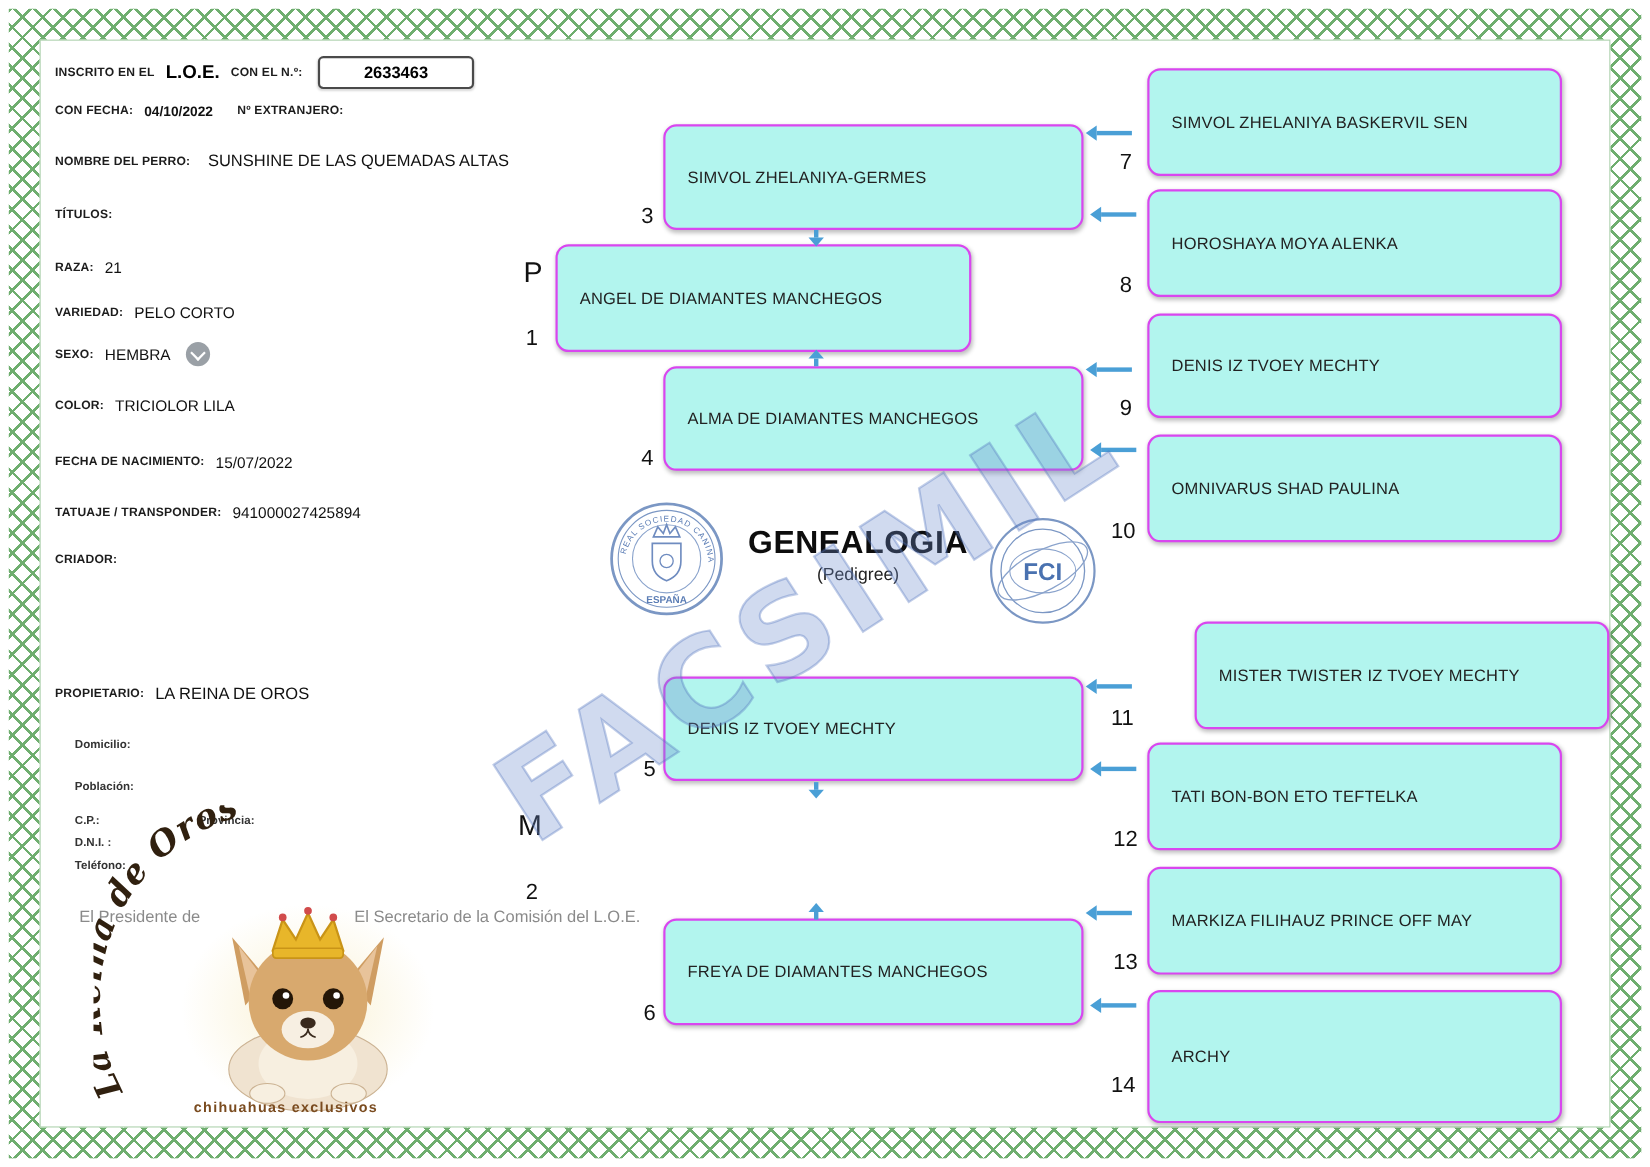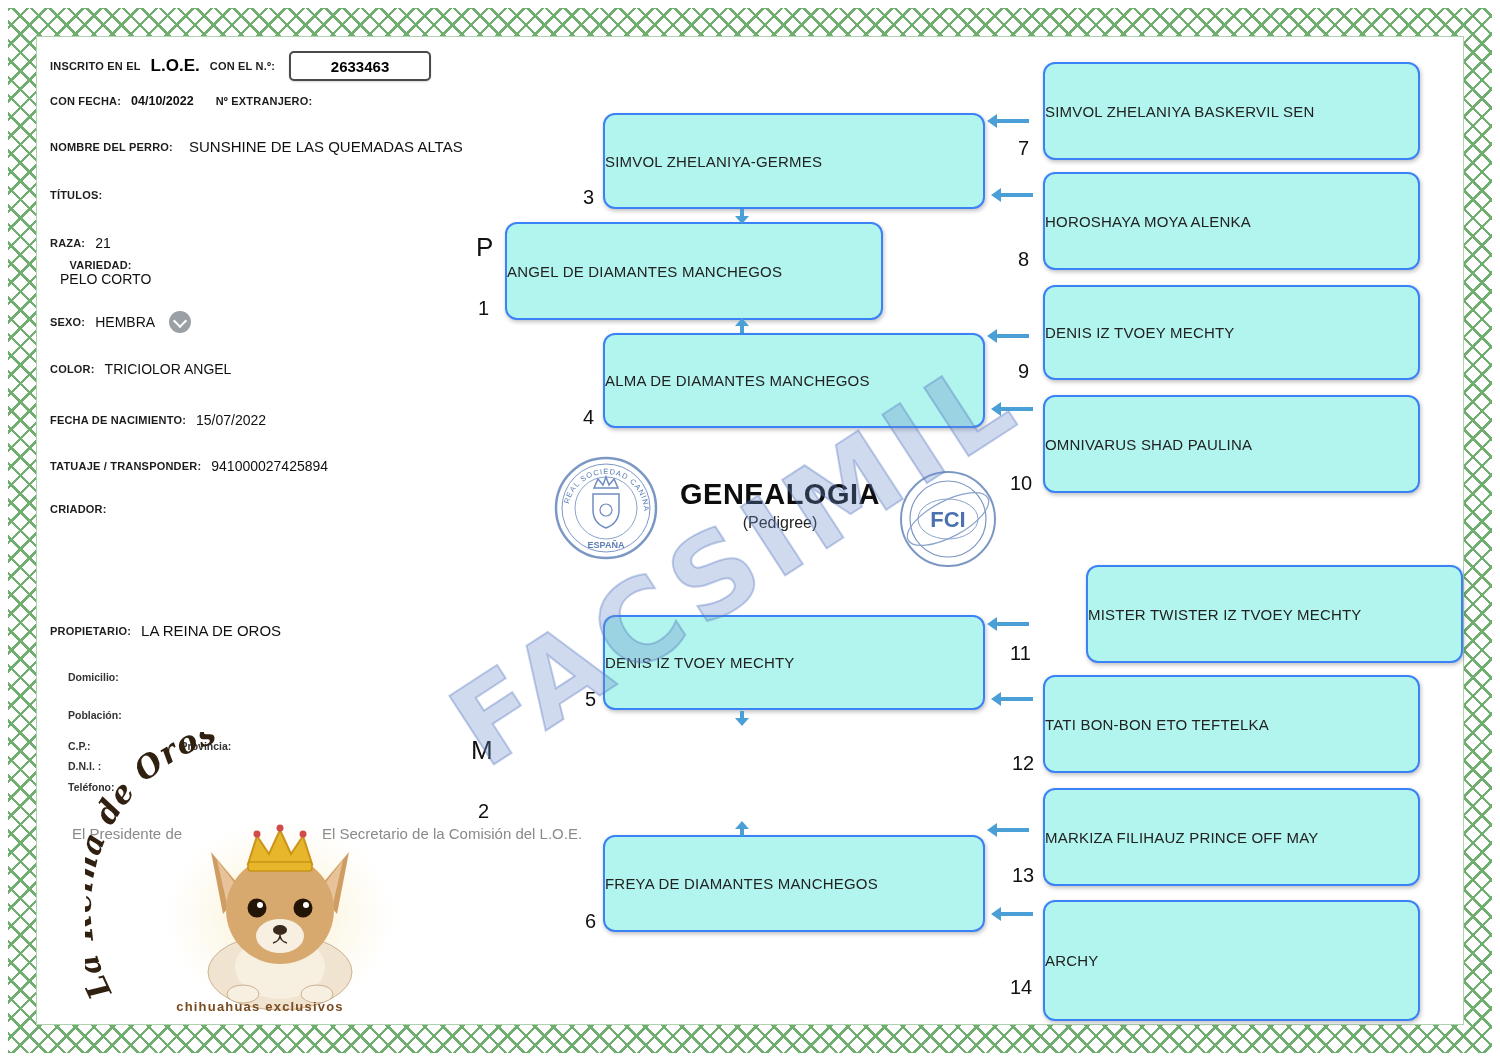--- a/index.html
+++ b/index.html
@@ -41,22 +41,22 @@
   }
   .sexo-icon::after {
     content: ""; position: absolute; left: 6px; top: 5px; width: 8px; height: 8px;
     border-right: 2.5px solid #fff; border-bottom: 2.5px solid #fff;
     transform: rotate(45deg);
   }
 
   
   .pbox {
     position: absolute; display: flex; align-items: center;
-    background: #b2f5ee; border: 2px solid #3b82f6; border-radius: 12px;
-    box-shadow: 1px 2px 4px rgba(0,0,0,.25); padding-left: 0; z-index: 2;
+    background: #b2f5ee; border: 2px solid #d946ef; border-radius: 12px;
+    box-shadow: 1px 2px 4px rgba(0,0,0,.25); padding-left: 20px; z-index: 2;
   }
   .pbox-text { font-size: 15px; font-weight: 500; color: #222; letter-spacing: .2px; }
   .pnum { position: absolute; font-size: 20px; color: #111; z-index: 2; }
   .pletter { position: absolute; font-size: 26px; color: #111; z-index: 2; }
 
   
   .arrow-left { position: absolute; width: 32px; height: 3.5px; background: #4a9fd6; z-index: 3; }
   .arrow-left::before {
     content: ""; position: absolute; left: -10px; top: -5.5px;
     border-top: 7px solid transparent; border-bottom: 7px solid transparent;
@@ -123,34 +123,34 @@
 
   <div class="frow" style="left:50px; top:189px;">
     <span class="flabel">TÍTULOS:</span>
   </div>
 
   <div class="frow" style="left:50px; top:235px;">
     <span class="flabel">RAZA:</span>
     <span class="fvalue">21</span>
   </div>
 
-  <div class="frow" style="left:50px; top:259px;flex-direction:column;">
+  <div class="frow" style="left:50px; top:276px;">
     <span class="flabel">VARIEDAD:</span>
     <span class="fvalue">PELO CORTO</span>
   </div>
 
   <div class="frow" style="left:50px; top:311px;">
     <span class="flabel">SEXO:</span>
     <span class="fvalue">HEMBRA</span>
     <span class="sexo-icon"></span>
   </div>
 
   <div class="frow" style="left:50px; top:361px;">
     <span class="flabel">COLOR:</span>
-    <span class="fvalue">TRICIOLOR ANGEL</span>
+    <span class="fvalue">TRICIOLOR LILA</span>
   </div>
 
   <div class="frow" style="left:50px; top:412px;">
     <span class="flabel">FECHA DE NACIMIENTO:</span>
     <span class="fvalue">15/07/2022</span>
   </div>
 
   <div class="frow" style="left:50px; top:458px;">
     <span class="flabel">TATUAJE / TRANSPONDER:</span>
     <span class="fvalue">941000027425894</span>

